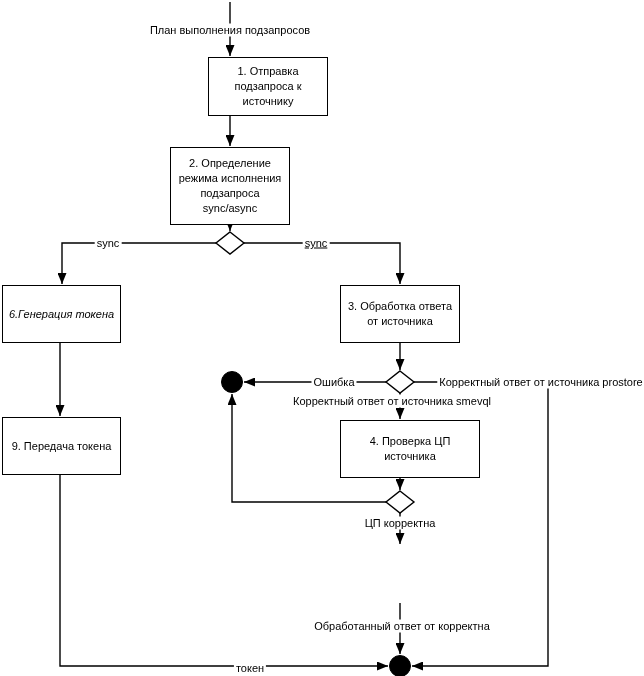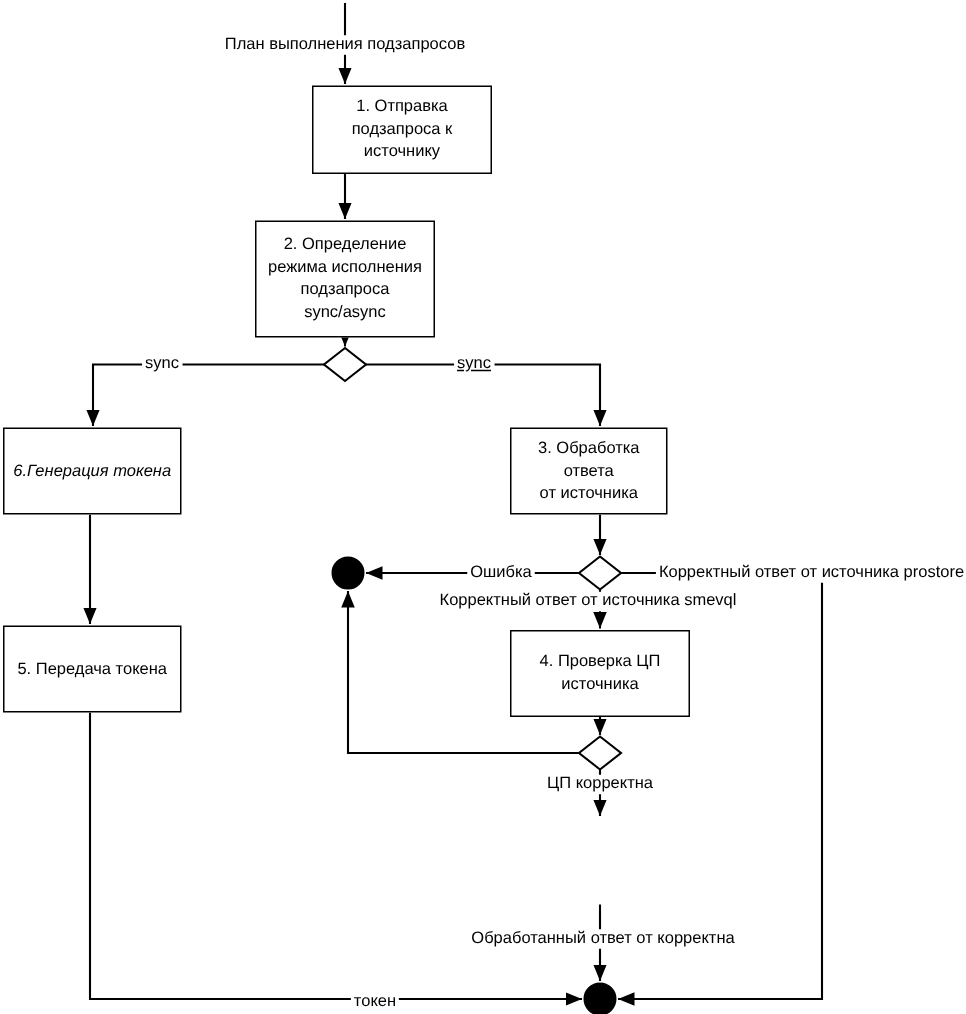--- a/index.html
+++ b/index.html
@@ -32,22 +32,22 @@
     background: #ffffff;
     font-size: 11px;
     line-height: 13px;
     white-space: nowrap;
     padding: 0 2px;
     text-align: center;
   }
   
   .n1 { left: 170px; top: 57px;  width: 120px; height: 59px; margin-left: 38px; }
   .n2 { left: 170px; top: 147px; width: 120px; height: 78px; }
-  .n3 { left: 340px; top: 285px; width: 105px; height: 58px; }
-  .n4 { left: 340px; top: 420px; width: 120px; height: 58px; }
+  .n3 { left: 340px; top: 285px; width: 120px; height: 58px; }
+  .n4 { left: 340px; top: 420px; width: 140px; height: 58px; }
   .n5 { left: 340px; top: 545px; width: 120px; height: 58px; }
   .n6 { left: 2px;   top: 285px; width: 119px; height: 58px; font-style: italic; }
   .n7 { left: 2px;   top: 417px; width: 119px; height: 58px; }
   
   .l-start     { left: 230px; top: 30px; }
   .l-async     { left: 108px; top: 243px; }
   .l-sync      { left: 316px; top: 243px; text-decoration: underline; }
   .l-error1    { left: 334px; top: 382px; }
   .l-prostore  { left: 541px; top: 382px; }
   .l-smevql    { left: 392px; top: 401px; }
@@ -99,21 +99,21 @@
 источнику</div>
   <div class="node n2">2. Определение
 режима исполнения
 подзапроса
 sync/async</div>
   <div class="node n3">3. Обработка ответа
 от источника</div>
   <div class="node n4">4. Проверка ЦП
 источника</div>
   <div class="node n6">6.Генерация токена</div>
-  <div class="node n7">5. Передача токена</div>
+  <div class="node n7">9. Передача токена</div>
 
   <div class="elabel l-start">План выполнения подзапросов</div>
   <div class="elabel l-async">sync</div>
   <div class="elabel l-sync">sync</div>
   <div class="elabel l-error1">Ошибка</div>
   <div class="elabel l-smevql">Корректный ответ от источника smevql</div>
   <div class="elabel l-prostore">Корректный ответ от источника prostore</div>
   <div class="elabel l-cpok">ЦП корректна</div>
   <div class="elabel l-processed">Обработанный ответ от корректна</div>
   <div class="elabel l-token">токен</div>

